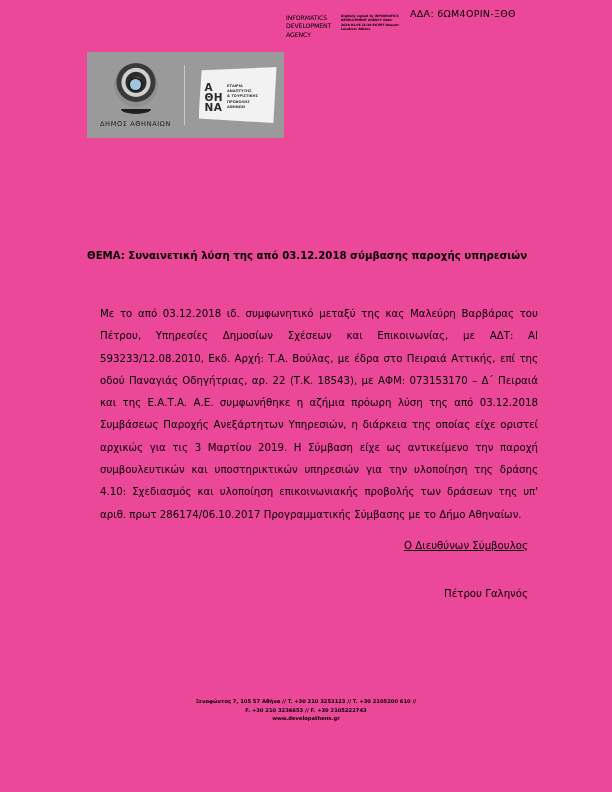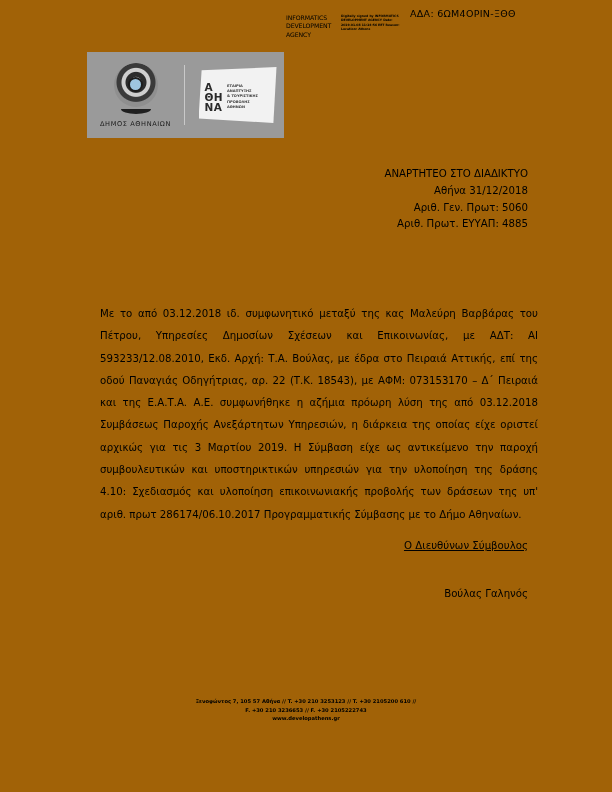--- a/index.html
+++ b/index.html
@@ -4,21 +4,21 @@
 <style>
   html, body {
     margin: 0;
     padding: 0;
     background: #7f7f7f;
   }
   .page {
     position: relative;
     width: 612px;
     height: 792px;
-    background: #a16207;
+    background: #ec4899;
     box-sizing: border-box;
     font-family: "DejaVu Sans", "Liberation Sans", sans-serif;
     color: #000000;
     overflow: hidden;
   }
 
   
   .ada-code {
     position: absolute;
     left: 410px;
@@ -241,34 +241,29 @@
 ΝΑ</div>
         <div class="athena-sub">ΕΤΑΙΡΙΑ
 ΑΝΑΠΤΥΞΗΣ
 &amp; ΤΟΥΡΙΣΤΙΚΗΣ
 ΠΡΟΒΟΛΗΣ
 ΑΘΗΝΩΝ</div>
       </div>
     </div>
   </div>
 
-  <div class="meta-block">
-    <div>ΑΝΑΡΤΗΤΕΟ ΣΤΟ ΔΙΑΔΙΚΤΥΟ</div>
-    <div>Αθήνα 31/12/2018</div>
-    <div>Αριθ. Γεν. Πρωτ: 5060</div>
-    <div>Αριθ. Πρωτ. ΕΥΥΑΠ: 4885</div>
-  </div>
-
+
+  <div class="subject">ΘΕΜΑ: Συναινετική λύση της από 03.12.2018 σύμβασης παροχής υπηρεσιών</div>
 
   <div class="body-text">
     <p>Με το από 03.12.2018 ιδ. συμφωνητικό μεταξύ της κας Μαλεύρη Βαρβάρας του Πέτρου, Υπηρεσίες Δημοσίων Σχέσεων και Επικοινωνίας, με ΑΔΤ: ΑΙ 593233/12.08.2010, Εκδ. Αρχή: Τ.Α. Βούλας, με έδρα στο Πειραιά Αττικής, επί της οδού Παναγιάς Οδηγήτριας, αρ. 22 (Τ.Κ. 18543), με ΑΦΜ: 073153170 – Δ΄ Πειραιά και της Ε.Α.Τ.Α. Α.Ε. συμφωνήθηκε η αζήμια πρόωρη λύση της από 03.12.2018 Συμβάσεως Παροχής Ανεξάρτητων Υπηρεσιών, η διάρκεια της οποίας είχε οριστεί αρχικώς για τις 3 Μαρτίου 2019. Η Σύμβαση είχε ως αντικείμενο την παροχή συμβουλευτικών και υποστηρικτικών υπηρεσιών για την υλοποίηση της δράσης 4.10: Σχεδιασμός και υλοποίηση επικοινωνιακής προβολής των δράσεων της υπ' αριθ. πρωτ 286174/06.10.2017 Προγραμματικής Σύμβασης με το Δήμο Αθηναίων.</p>
   </div>
 
   <div class="sign-title">Ο Διευθύνων Σύμβουλος</div>
-  <div class="sign-name">Βούλας Γαληνός</div>
+  <div class="sign-name">Πέτρου Γαληνός</div>
 
   <div class="footer">
     <div>Ξενοφώντος 7, 105 57 Αθήνα // T. +30 210 3253123 // T. +30 2105200 610 //</div>
     <div>F. +30 210 3236653 // F. +30 2105222743</div>
     <div>www.developathens.gr</div>
   </div>
 
 </div>
 
 </body></html>

